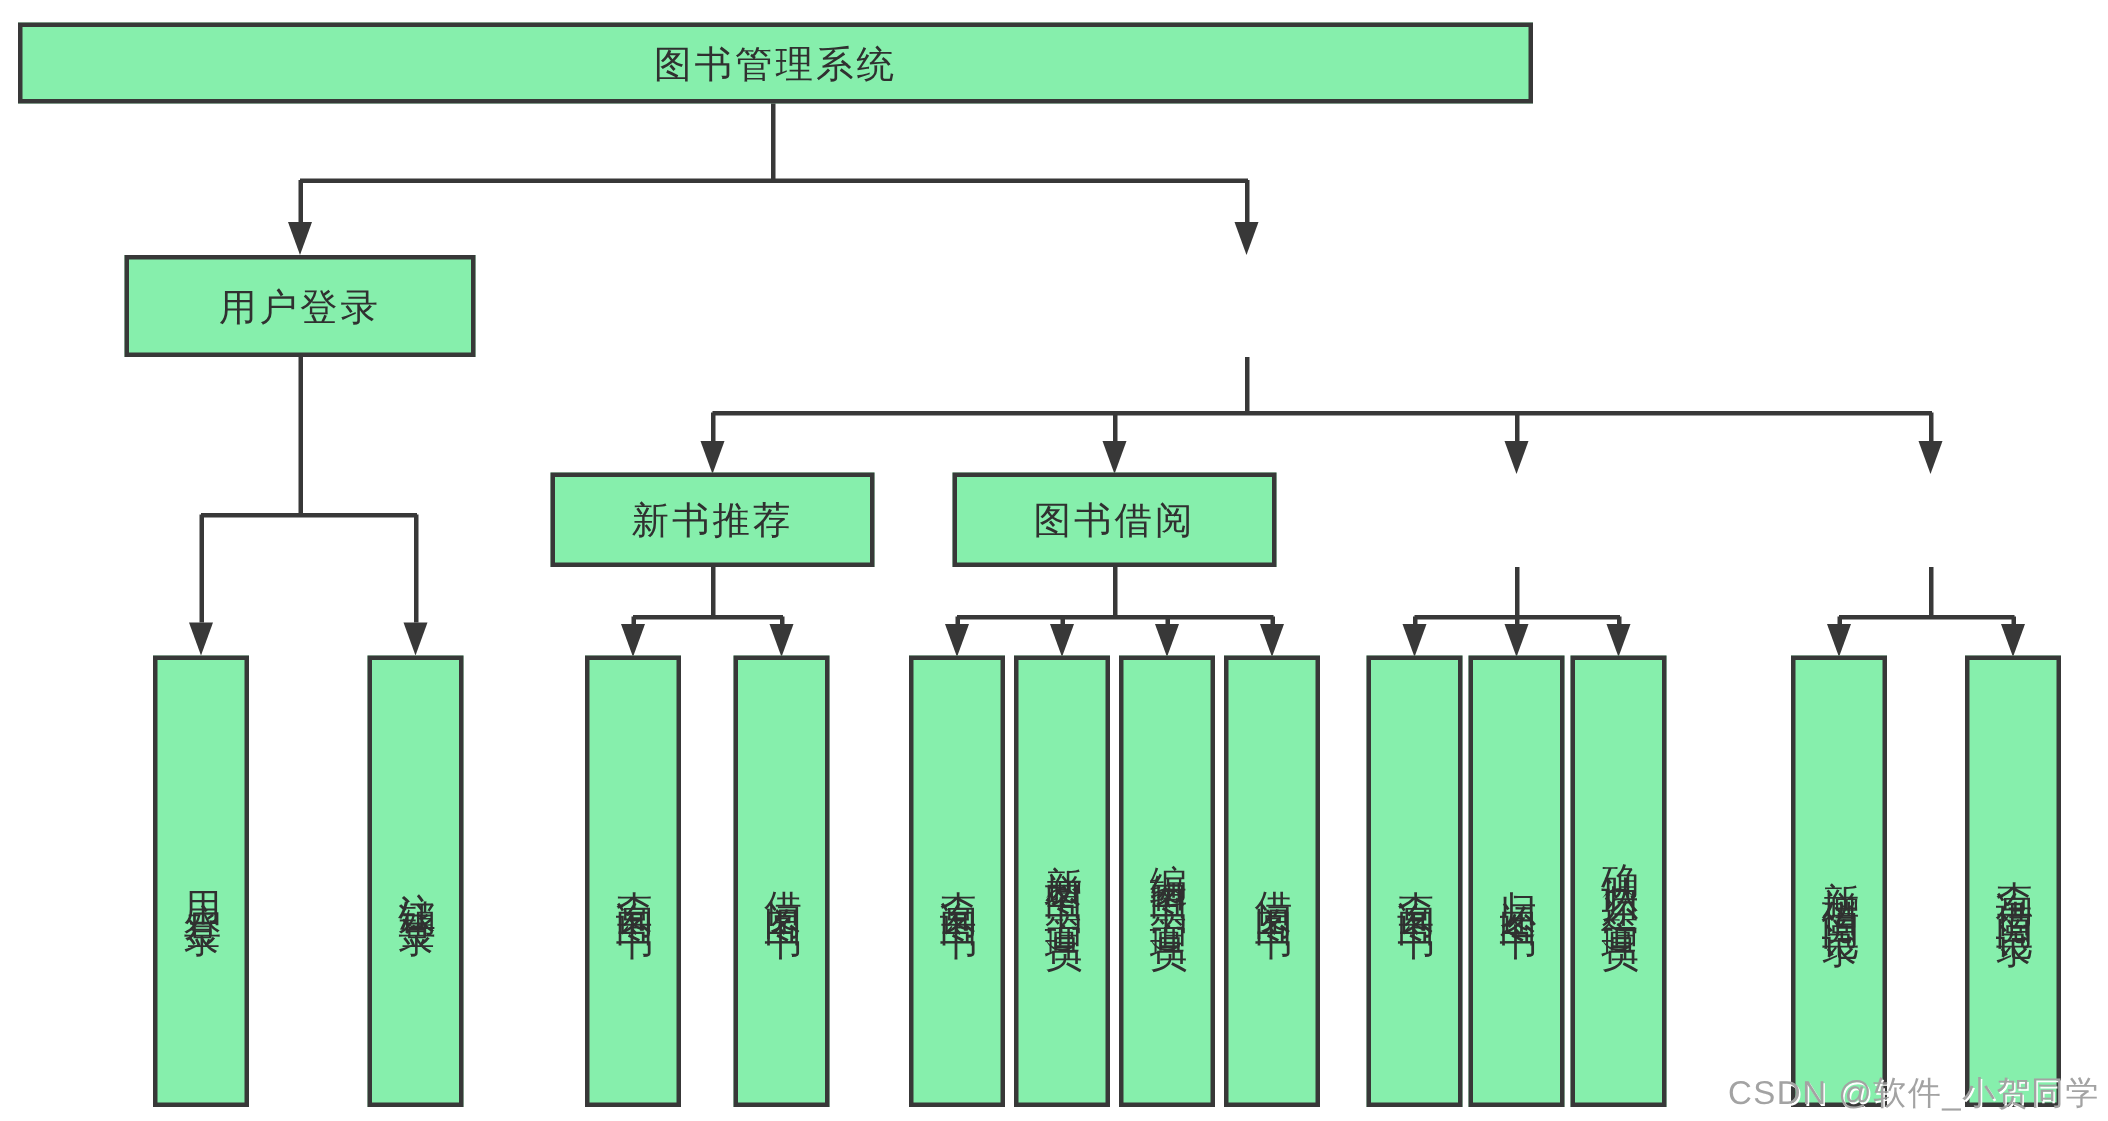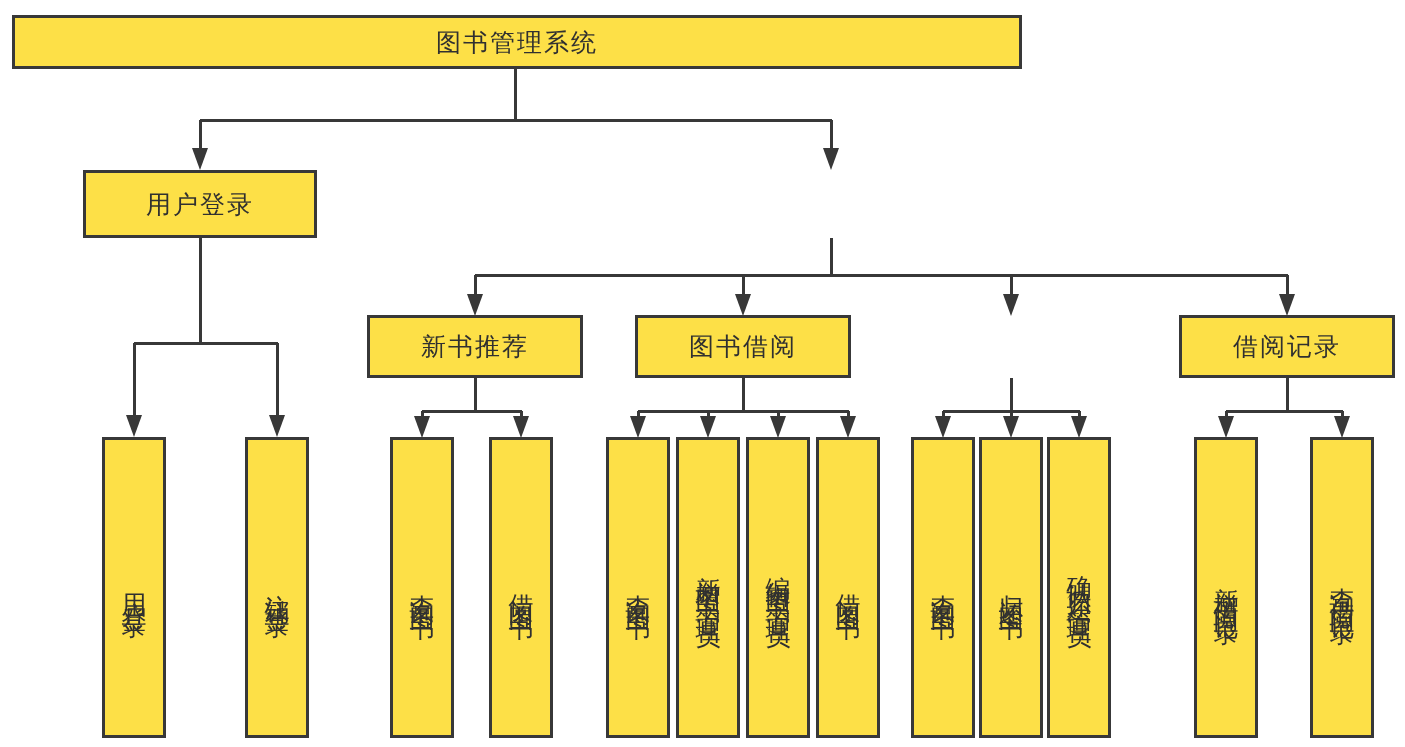--- a/index.html
+++ b/index.html
@@ -11,21 +11,21 @@
     position:relative;
     width:1405px;height:747px;
     background:#ffffff;
     overflow:hidden;
     font-family:"Liberation Sans","DejaVu Sans",sans-serif;
   }
   .box{
     position:absolute;
     box-sizing:border-box;
     border:3px solid var(--line);
-    background:#fde047;
+    background:#86efac;
     display:flex;
     align-items:center;
     justify-content:center;
     color:var(--text);
     font-size:25px;
     letter-spacing:2px;
     white-space:nowrap;
   }
   .box.leaf{
     writing-mode:vertical-rl;
@@ -106,21 +106,20 @@
       <div class="shaft"></div>
       <div class="head"></div>
     </div>
   <div class="arrow" style="left:1278px;top:275px;height:41px;">
       <div class="shaft"></div>
       <div class="head"></div>
     </div>
 
   <div class="box" style="left:635px;top:315px;width:216px;height:63px;">图书借阅</div>
   <div class="box" style="left:367px;top:315px;width:216px;height:63px;">新书推荐</div>
-  <div class="box" style="left:1179px;top:315px;width:216px;height:63px;">借阅记录</div>
 
   <div class="vline" style="left:474px;top:378px;height:34px;"></div>
   <div class="hline" style="left:422px;top:410px;width:100px;"></div>
   <div class="arrow" style="left:413px;top:411px;height:27px;">
       <div class="shaft"></div>
       <div class="head"></div>
     </div>
   <div class="arrow" style="left:512px;top:411px;height:27px;">
       <div class="shaft"></div>
       <div class="head"></div>
@@ -182,14 +181,15 @@
   <div class="box leaf" style="left:746px;top:437px;width:64px;height:301px;">编辑图书（管理员）</div>
   <div class="box leaf" style="left:816px;top:437px;width:64px;height:301px;">借阅图书</div>
 
   <div class="box leaf" style="left:911px;top:437px;width:64px;height:301px;">查询图书</div>
   <div class="box leaf" style="left:979px;top:437px;width:64px;height:301px;">归还图书</div>
   <div class="box leaf" style="left:1047px;top:437px;width:64px;height:301px;">确认归还（管理员）</div>
 
   <div class="box leaf" style="left:1194px;top:437px;width:64px;height:301px;">新增借阅记录</div>
   <div class="box leaf" style="left:1310px;top:437px;width:64px;height:301px;">查询借阅记录</div>
 
+  <div class="watermark">CSDN @软件_小贺同学</div>
 
 </div>
 
 </body></html>

